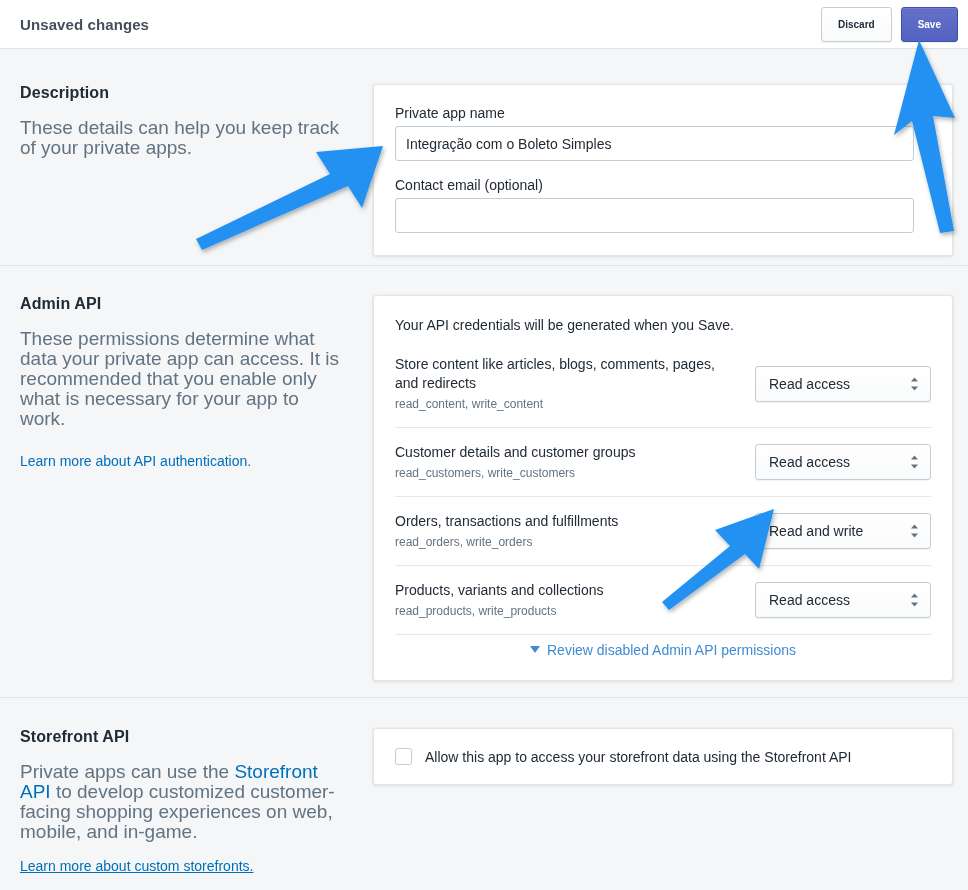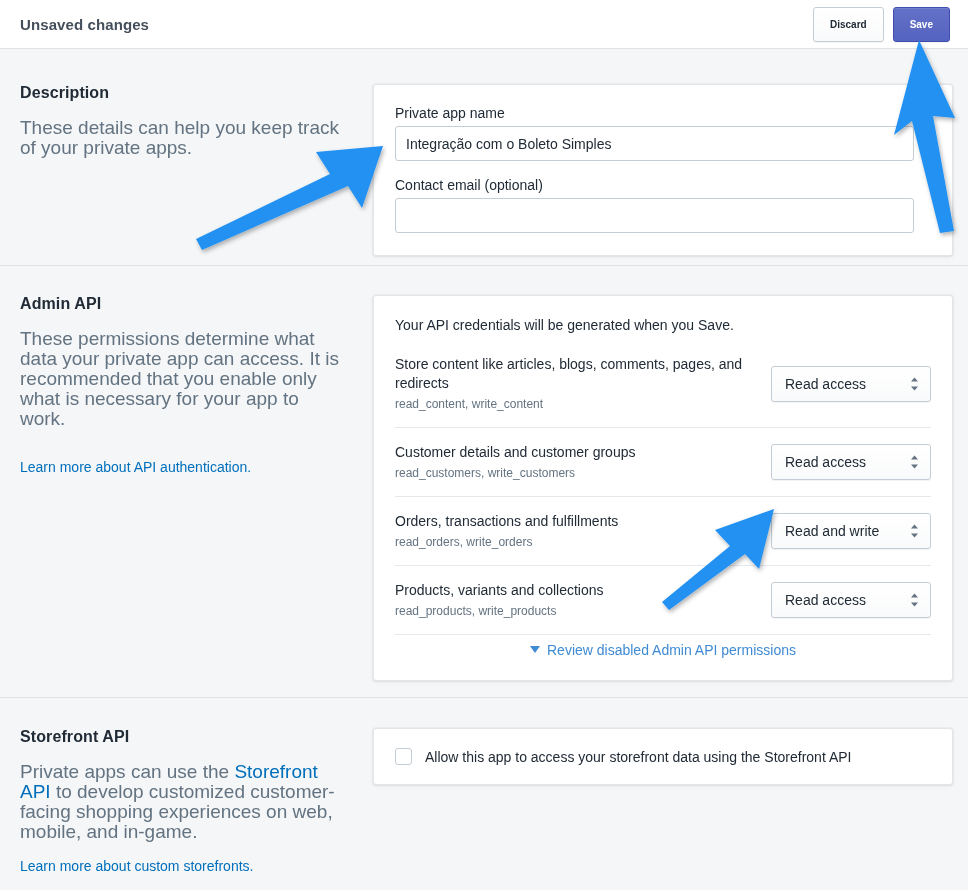--- a/index.html
+++ b/index.html
@@ -20,21 +20,21 @@
   .topbar {
     position: absolute;
     top: 0; left: 0;
     width: 968px;
     height: 49px;
     background: #ffffff;
     border-bottom: 1px solid #dfe3e8;
     box-sizing: border-box;
     display: flex;
     align-items: center;
-    padding: 0 18px 0 20px;
+    padding: 0 10px 0 20px;
   }
   .topbar-title {
     font-size: 15px;
     font-weight: 600;
     color: #454f5b;
     letter-spacing: .1px;
   }
   .topbar-actions {
     margin-left: auto;
     display: flex;
@@ -109,25 +109,25 @@
   }
   .link {
     color: #006fbb;
     text-decoration: none;
     cursor: pointer;
   }
   .link-block {
     display: block;
     font-size: 14px;
     line-height: 20px;
-    margin-top: 28px;
+    margin-top: 22px;
     color: #006fbb;
     cursor: pointer;
   }
-  .link-block.tight { margin-top: 14px; }
+  .link-block.tight { margin-top: 14px; text-decoration: underline; }
 
   
   .card {
     background: #ffffff;
     border: 1px solid #e3e6e9;
     border-radius: 3px;
     box-shadow: 0 0 0 1px rgba(63,63,68,.03), 0 1px 3px 0 rgba(63,63,68,.10);
     box-sizing: border-box;
   }
 
@@ -185,21 +185,21 @@
   .perm-scopes {
     font-size: 12px;
     line-height: 16px;
     color: #637381;
     margin-top: 3px;
   }
   .perm-control { flex: 0 0 auto; }
 
   .select {
     position: relative;
-    width: 160px;
+    width: 176px;
     height: 36px;
     box-sizing: border-box;
     border: 1px solid #c4cdd5;
     border-radius: 3px;
     background: linear-gradient(180deg, #ffffff, #f9fafb);
     box-shadow: 0 1px 0 rgba(22,29,37,.05);
     display: flex;
     align-items: center;
     padding: 0 28px 0 13px;
     font-size: 14px;

